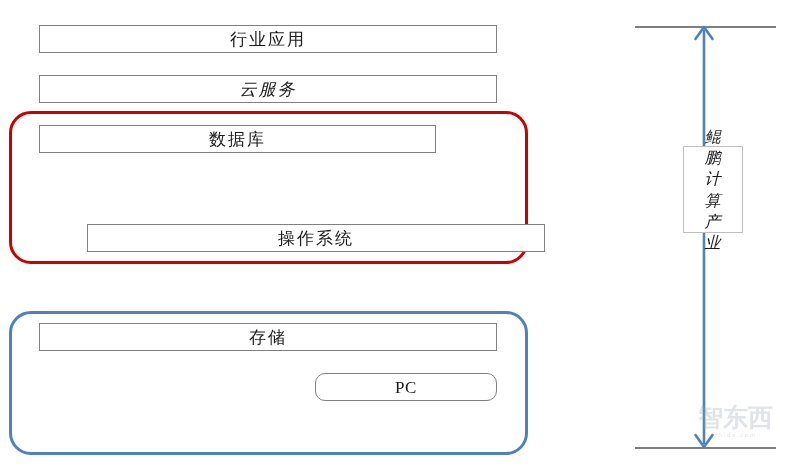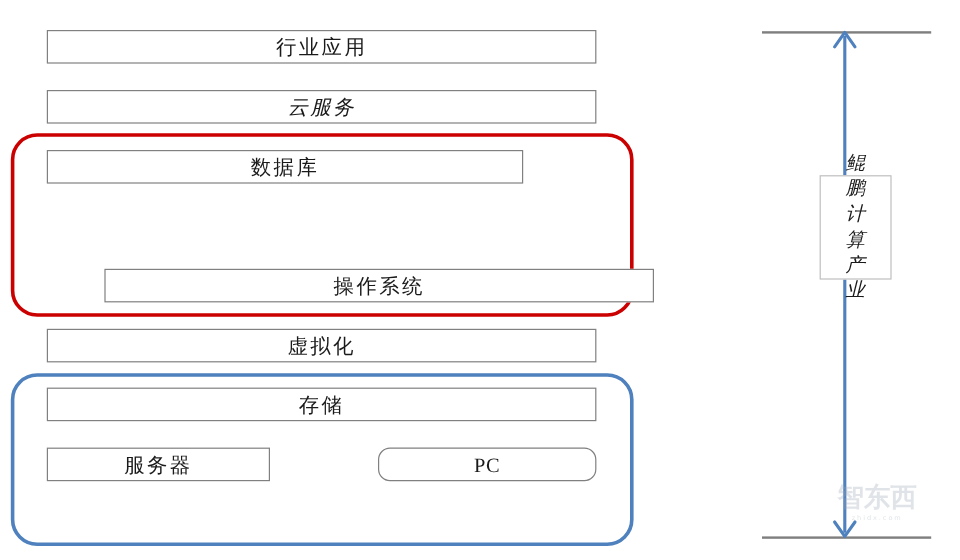--- a/index.html
+++ b/index.html
@@ -94,21 +94,21 @@
     pointer-events: none;
     user-select: none;
   }
   .wm-row {
     display: flex;
     align-items: center;
     gap: 4px;
   }
   .wm-char {
     font-family: "DejaVu Sans", "Liberation Sans", sans-serif;
-    font-size: 22px;
+    font-size: 25px;
     font-weight: 700;
     color: #9aa7b4;
     line-height: 1;
   }
   .wm-sub {
     font-family: "DejaVu Sans", "Liberation Sans", sans-serif;
     font-size: 5.5px;
     letter-spacing: 1.6px;
     color: #9aa7b4;
     margin-top: 2px;
@@ -134,31 +134,25 @@
 
   <div class="layer-box" style="left:39px; top:125px; width:397px; height:28px;">
     <span>数据库</span>
   </div>
 
 
   <div class="layer-box" style="left:39px; top:224px; width:458px; height:28px;margin-left:48px;">
     <span>操作系统</span>
   </div>
 
-  <div class="layer-box" style="left:39px; top:274px; width:458px; height:28px;">
-    <span>虚拟化</span>
-  </div>
 
   <div class="layer-box" style="left:39px; top:323px; width:458px; height:28px;">
     <span>存储</span>
   </div>
 
-  <div class="layer-box" style="left:39px; top:373px; width:186px; height:28px;">
-    <span>服务器</span>
-  </div>
 
   <div class="layer-box latin" style="left:315px; top:373px; width:182px; height:28px;">
     <span>PC</span>
   </div>
 
 
   <div class="rule-line" style="left:635px; top:26px; width:141px;"></div>
 
   <div class="rule-line" style="left:635px; top:447px; width:141px;"></div>
 

